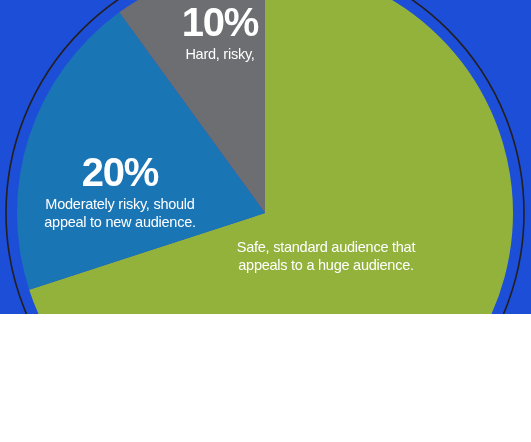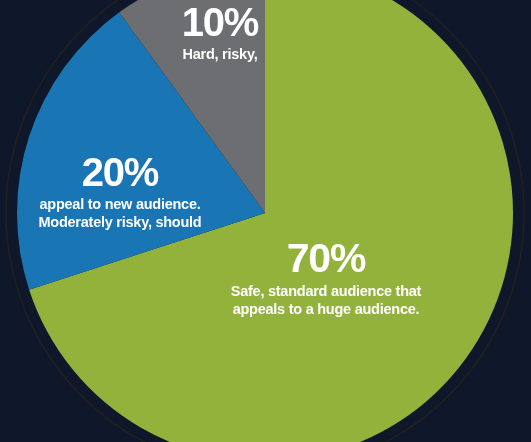--- a/index.html
+++ b/index.html
@@ -6,23 +6,23 @@
     margin: 0;
     padding: 0;
     background: #ffffff;
   }
   body {
     font-family: "Liberation Sans", "DejaVu Sans", sans-serif;
   }
   #canvas {
     position: relative;
     width: 531px;
-    height: 442px;
+    height: 314px;
     overflow: hidden;
-    background: #0f172a;
+    background: #1d4ed8;
   }
   #pie-svg {
     position: absolute;
     left: 0;
     top: 0;
     width: 531px;
     height: 442px;
     display: block;
   }
   .slice-label {
@@ -38,21 +38,21 @@
     display: block;
     font-size: 40px;
     font-weight: bold;
     letter-spacing: -1.2px;
     line-height: 1.0;
     margin-bottom: 3px;
   }
   .slice-desc {
     display: block;
     font-size: 14.5px;
-    font-weight: bold;
+    font-weight: normal;
     letter-spacing: -0.25px;
     line-height: 1.25;
   }
 
   
   #label-gray {
     left: 140px;
     top: 2px;
     width: 160px;
   }
@@ -91,23 +91,22 @@
     <path id="slice-gray" d="M 265 213 L 119.23 12.36 A 248 248 0 0 1 265.00 -35.00 Z" fill="#6d6e71"></path>
   </svg>
 
   <div class="slice-label" id="label-gray">
     <span class="slice-pct">10%</span>
     <span class="slice-desc">Hard, risky,</span>
   </div>
 
   <div class="slice-label" id="label-blue">
     <span class="slice-pct">20%</span>
+    <span class="slice-desc">Moderately risky, should</span>
     <span class="slice-desc">appeal to new audience.</span>
-    <span class="slice-desc">Moderately risky, should</span>
   </div>
 
   <div class="slice-label" id="label-green">
-    <span class="slice-pct">70%</span>
     <span class="slice-desc">Safe, standard audience that</span>
     <span class="slice-desc">appeals to a huge audience.</span>
   </div>
 
 </div>
 
 </body></html>

